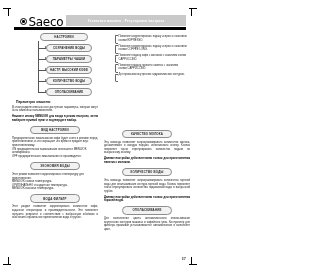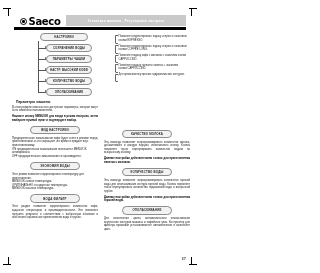--- a/index.html
+++ b/index.html
@@ -22,21 +22,21 @@
   .crop.br .h{right:0;bottom:5px;} .crop.br .v{right:5px;bottom:5px;}
 
   
   .hdr{position:absolute;left:14px;top:14px;width:172px;height:15px;}
   .hdr-logo{position:absolute;left:6px;top:2px;height:11px;display:flex;
             align-items:center;gap:1.5px;}
   .mark{width:7px;height:7px;border-radius:50%;border:1.3px solid #000;
         position:relative;box-sizing:border-box;}
   .mark::after{content:"";position:absolute;left:1.4px;top:1.4px;
         width:2.4px;height:2.4px;border-radius:50%;background:#000;}
-  .brand{font-size:10px;font-weight:bold;letter-spacing:-.3px;
+  .brand{font-size:12px;font-weight:normal;letter-spacing:-.3px;
          font-family:"DejaVu Sans",sans-serif;color:#000;}
   .hdr-band{position:absolute;left:52px;top:1px;width:120px;height:11px;
             background:#c9c9c9;}
   .hdr-title{position:absolute;left:0;top:0;width:120px;height:11px;
              display:flex;align-items:center;justify-content:center;
              font-size:3.1px;font-weight:bold;color:#ffffff;letter-spacing:.25px;
              white-space:nowrap;overflow:hidden;}
   .hdr-rule{position:absolute;left:0;top:13px;width:172px;height:3px;background:#000;}
 
   

